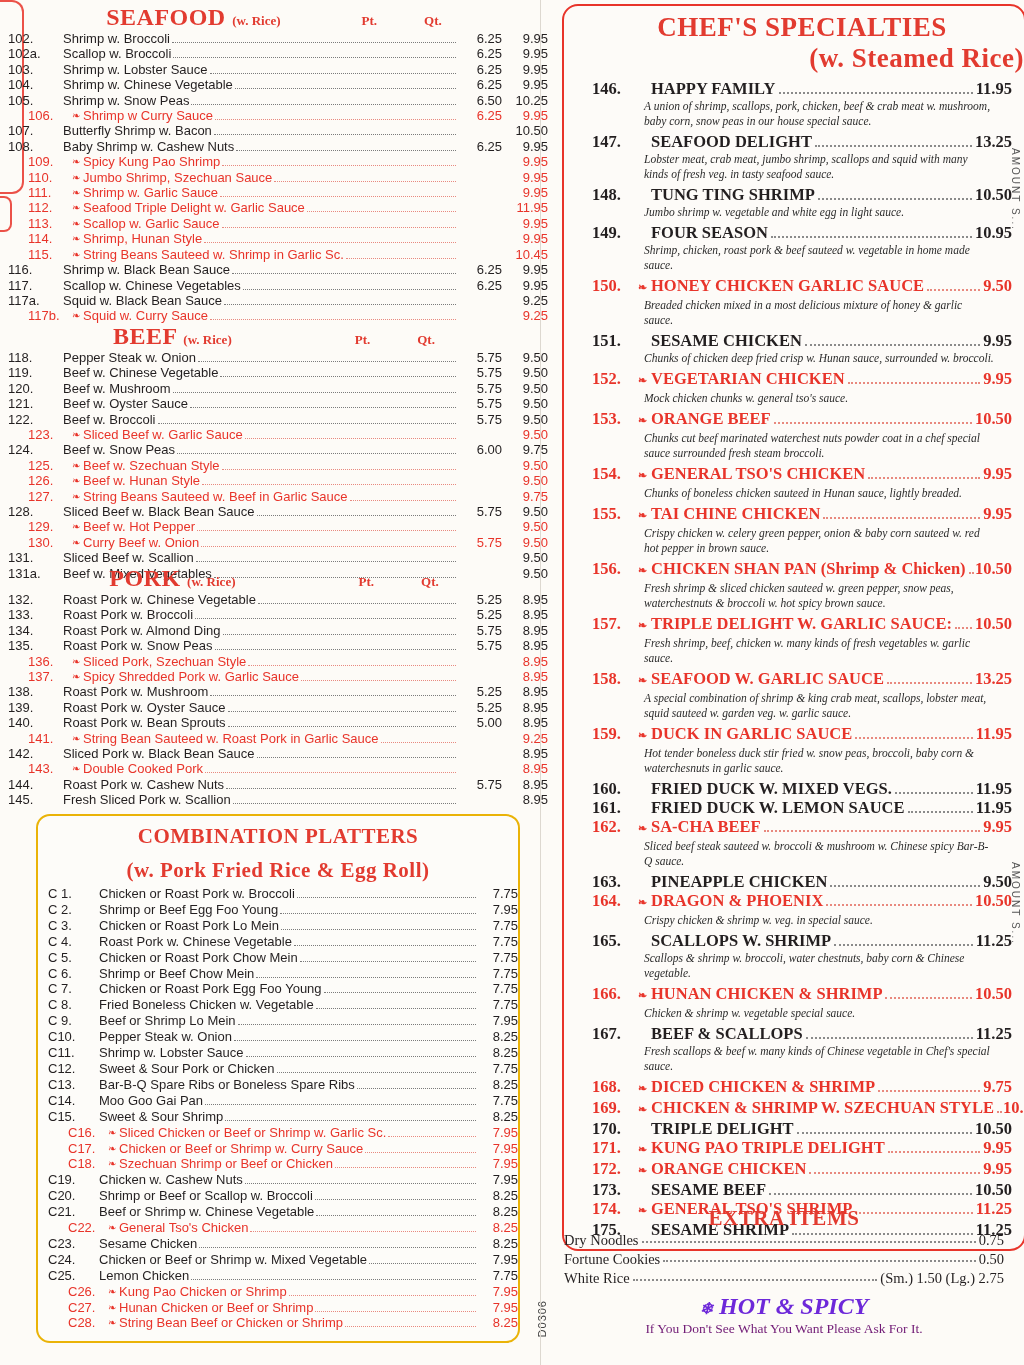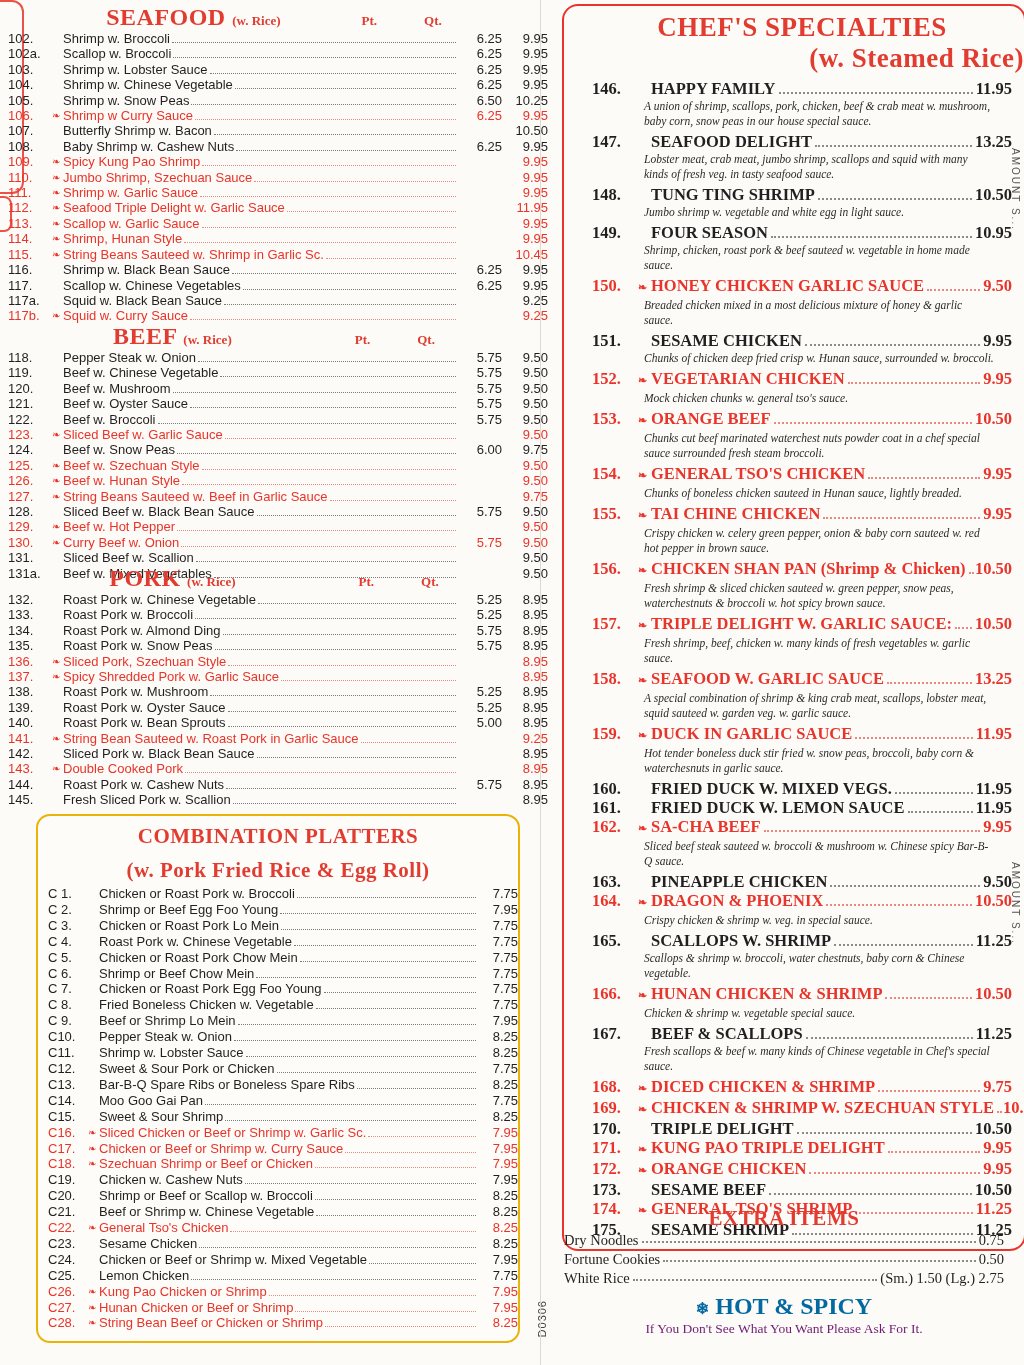--- a/index.html
+++ b/index.html
@@ -32,21 +32,21 @@
   
   .item{
     display:flex;
     align-items:baseline;
     font-size:13px;
     line-height:15.4px;
     color:#231f20;
     font-family:"Liberation Sans", sans-serif;
     white-space:nowrap;
   }
-  .item.red{color:#e8342a;}
+  .item.red{color:#e8342a;padding-left:20px;}
   .num{width:44px;flex:none;text-align:left;padding-left:8px;}
   .chili{
     width:11px;flex:none;color:#e8342a;font-size:10px;line-height:10px;
     position:relative;top:-1px;
   }
   .nm{flex:none;}
   .dots{
     flex:1 1 auto;
     border-bottom:1.5px dotted #7b7b7b;
     margin:0 2px 3px 2px;
@@ -128,21 +128,21 @@
   }
   .x-nm{flex:none;}
   .x-dots{flex:1 1 auto;border-bottom:2px dotted #8a8a8a;margin:0 3px 4px 3px;height:10px;}
   .x-price{flex:none;}
 
   #hotspicy{
     position:absolute;left:14px;top:1293px;width:444px;text-align:center;
   }
   #hotspicy .hs-title{
     font-family:"Liberation Serif", serif;
-    font-weight:bold;font-size:24px;color:#0369a1;
+    font-weight:bold;font-size:24px;color:#6d28d9;font-style:italic;
   }
   #hotspicy .hs-sub{
     font-family:"Liberation Serif", serif;
     font-size:13.5px;color:#701a75;margin-top:1px;
   }
 
   
   .vert{
     position:absolute;
     writing-mode:vertical-rl;

